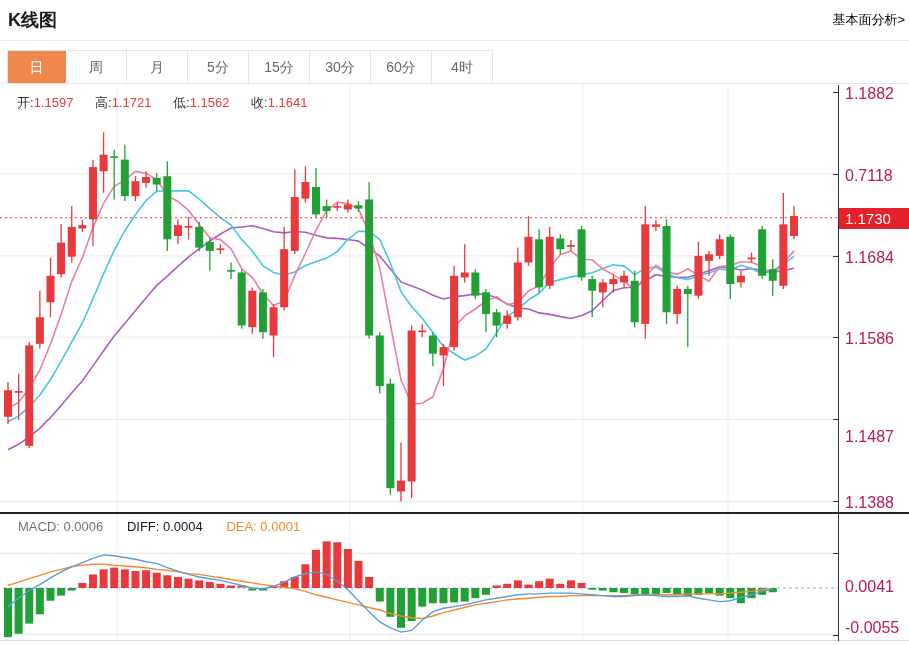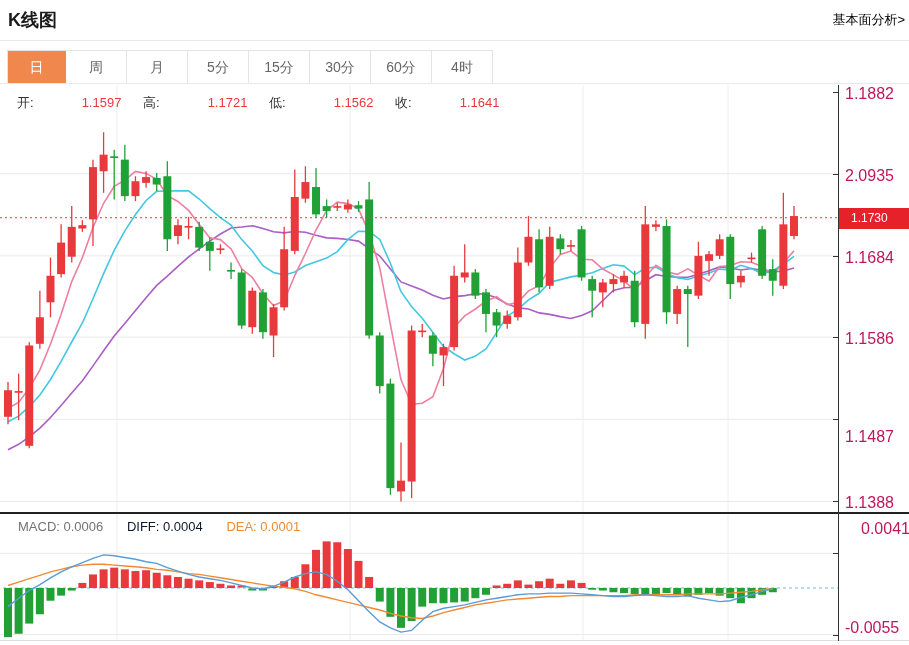--- a/index.html
+++ b/index.html
@@ -10,36 +10,36 @@
   .hdr-link{position:absolute;right:4px;top:11px;font-size:13px;color:#000000;cursor:pointer;}
   .hdr-divider{position:absolute;left:0;top:40px;width:909px;height:1px;background:#e8e8e8;}
 
   .tabbar{position:absolute;left:7px;top:50px;height:33px;display:flex;border-top:1px solid #e4e4e4;border-left:1px solid #e4e4e4;background:#fff;}
   .tab{width:61px;height:33px;line-height:33px;text-align:center;font-size:14px;color:#666;border-right:1px solid #e4e4e4;border-bottom:1px solid #e4e4e4;background:#fff;cursor:pointer;box-sizing:border-box;}
   .tab.sel{background:#f0884e;color:#fff;border-color:#f0884e;width:58px;}
   .tabbar-underline{position:absolute;left:0;top:83px;width:909px;height:1px;background:#e9e9e9;}
 
   .legend-row1{position:absolute;left:17px;top:94px;font-size:13px;color:#333;white-space:nowrap;z-index:5;}
   .legend-row1 .lbl{color:#333;}
-  .legend-row1 .val{color:#e8393d;margin-right:18px;margin-left:48px;}
+  .legend-row1 .val{color:#e8393d;margin-right:18px;}
   .legend-row2{position:absolute;left:17px;top:112px;font-size:13px;white-space:nowrap;z-index:5;}
   .legend-row2 span{margin-right:16px;}
 
   .macd-legend{position:absolute;left:18px;top:519px;font-size:13px;white-space:nowrap;z-index:5;}
   .macd-legend span{margin-right:20px;}
 
   #chart-svg{position:absolute;left:0;top:85px;}
 
   .sep-dark{position:absolute;left:0;top:512px;width:909px;height:2px;background:#222;}
   .bottom-line{position:absolute;left:0;top:640px;width:909px;height:1px;background:#ddd;}
   .axis-vert{position:absolute;left:838px;top:85px;width:1px;height:556px;background:#333;}
 
   .axis-label{position:absolute;left:845px;font-size:16px;color:#be185d;white-space:nowrap;}
   .axis-tick{position:absolute;left:833px;width:5px;height:1px;background:#333;}
-  .price-badge{position:absolute;left:839px;width:70px;height:21px;background:#e62129;color:#fff;font-size:12px;line-height:21px;padding-left:12px;box-sizing:border-box;z-index:6;}
+  .price-badge{position:absolute;left:839px;width:70px;height:21px;background:#e62129;color:#fff;font-size:15px;line-height:21px;padding-left:6px;box-sizing:border-box;z-index:6;}
 </style>
 </head>
 <body>
 
 <div class="page">
 
   <div class="hdr-title">K线图</div>
   <div class="hdr-link">基本面分析&gt;</div>
   <div class="hdr-divider"></div>
 
@@ -312,29 +312,29 @@
 
   <div class="macd-legend">
     <span id="macd-span" style="color: #737373;">MACD: 0.0006</span>
     <span id="diff-span" style="color: #0f172a;">DIFF: 0.0004</span>
     <span id="dea-span" style="color: rgb(242, 138, 51);">DEA: 0.0001</span>
   </div>
 
   <div id="axis-labels">
       <div class="axis-label" style="top: 84.6357px;">1.1882</div>
       <div class="axis-tick" style="top: 91.6357px;"></div>
-      <div class="axis-label" style="top: 166.752px;">2.0935</div>
+      <div class="axis-label" style="top: 166.752px;">0.7118</div>
       <div class="axis-tick" style="top: 173.752px;"></div>
       <div class="axis-label" style="top: 248.868px; text-align: center;">1.1684</div>
       <div class="axis-tick" style="top: 255.868px;"></div>
       <div class="axis-label" style="top: 330.155px;">1.1586</div>
       <div class="axis-tick" style="top: 337.155px;"></div>
       <div class="axis-label" style="top: 412.271px; margin-top: 16px;">1.1487</div>
       <div class="axis-tick" style="top: 419.271px;"></div>
       <div class="axis-label" style="top: 494.388px;">1.1388</div>
       <div class="axis-tick" style="top: 501.388px;"></div>
-      <div class="axis-label" style="top: 520px; margin-left: 16px;">0.0041</div>
+      <div class="axis-label" style="top: 578px;">0.0041</div>
       <div class="axis-tick" style="top: 553.254px;"></div>
       <div class="axis-label" style="top: 619px;">-0.0055</div>
       <div class="axis-tick" style="top: 634.61px;"></div>
       <div class="price-badge" style="top: 207.713px; background: rgb(230, 33, 41);">1.1730</div>
     </div>
 </div>
 
 </body></html>

